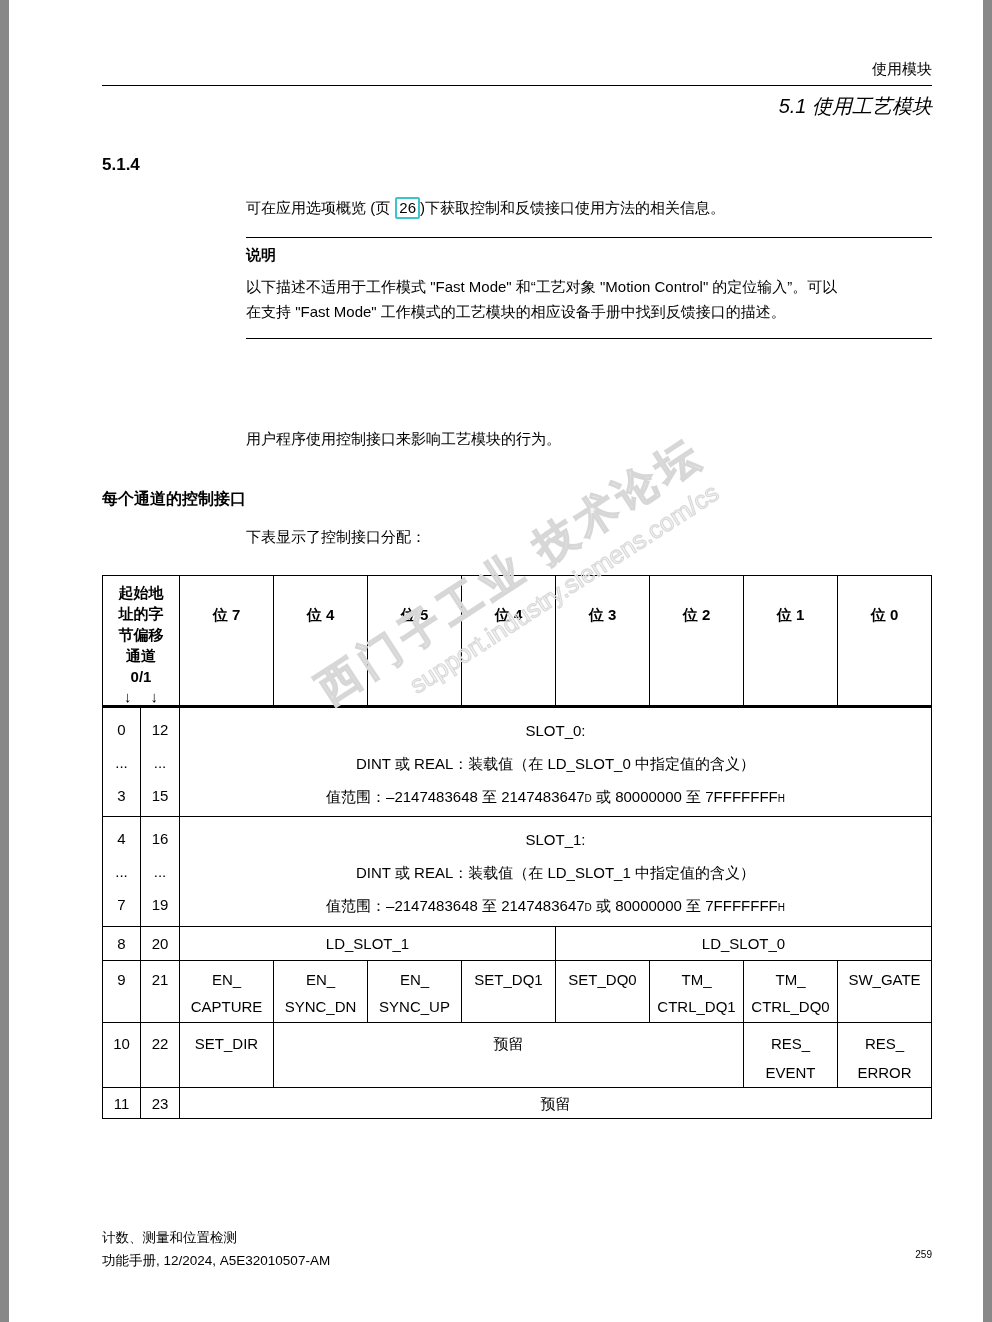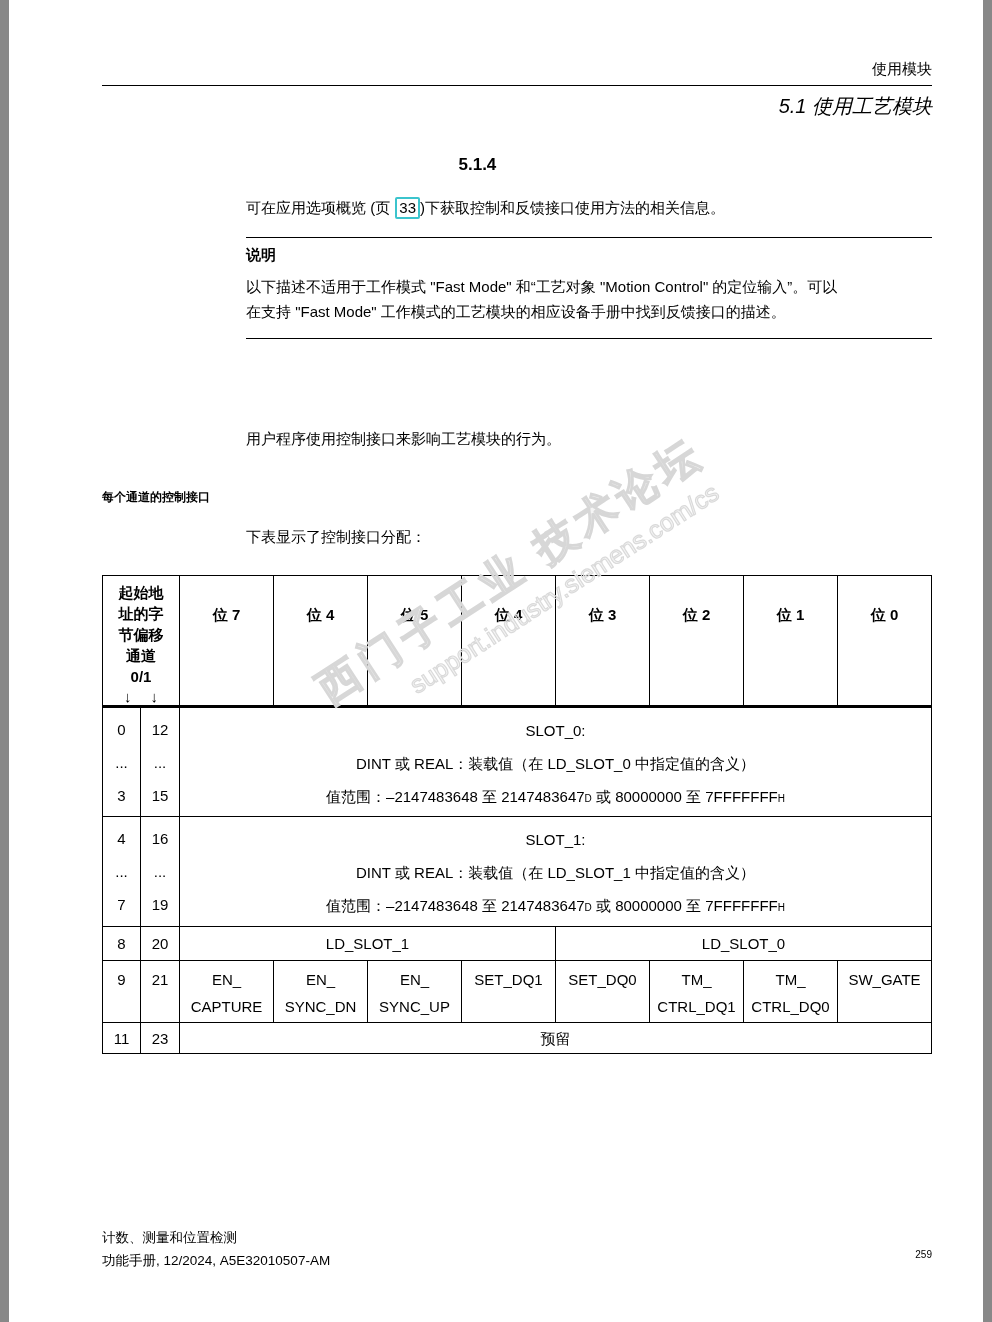--- a/index.html
+++ b/index.html
@@ -23,30 +23,30 @@
     position: absolute; left: 93px; top: 85px; width: 830px;
     border-top: 1px solid #000;
   }
   .hdr-section {
     position: absolute; left: 93px; top: 93px; width: 830px;
     text-align: right; font-size: 20px; font-style: italic;
   }
   
   .h2 {
     position: absolute; left: 93px; width: 830px;
-    display: flex; font-size: 17px; font-weight: 700; justify-content: center;
+    display: flex; font-size: 17px; font-weight: 700;
   }
   .h2 .num { width: 117px; flex: 0 0 117px; }
   .para {
     position: absolute; left: 237px; width: 686px;
     font-size: 15px; line-height: 22px;
   }
   .h3 {
     position: absolute; left: 93px; width: 830px;
-    font-size: 12px; font-weight: 700;
+    font-size: 16px; font-weight: 700;
   }
   .link-box {
     display: inline-block;
     border: 2px solid #3bc4cd;
     border-radius: 2px;
     padding: 0 2px;
     margin: 0 0 0 1px;
     line-height: 18px;
   }
   
@@ -120,21 +120,21 @@
 <div class="page">
 
   <div class="hdr-chapter">使用模块</div>
   <div class="hdr-rule"></div>
   <div class="hdr-section">5.1 使用工艺模块</div>
 
   <div class="h2" style="top:155px">
     <span class="num">5.1.4</span>
   </div>
   <div class="para" style="top:197px">
-    <span>可在应用选项概览 (页 </span><span class="link-box">33</span><span>)下获取控制和反馈接口使用方法的相关信息。</span>
+    <span>可在应用选项概览 (页 </span><span class="link-box">26</span><span>)下获取控制和反馈接口使用方法的相关信息。</span>
   </div>
 
   <div class="note">
     <div class="note-label">说明</div>
     <div class="note-body">以下描述不适用于工作模式 "Fast Mode" 和“工艺对象 "Motion Control" 的定位输入”。可以
 在支持 "Fast Mode" 工作模式的工艺模块的相应设备手册中找到反馈接口的描述。</div>
   </div>
 
   <div class="para" style="top:428px">用户程序使用控制接口来影响工艺模块的行为。</div>
 
@@ -227,20 +227,30 @@
           <td class="pre">EN_
 SYNC_UP</td>
           <td class="pre">SET_DQ1</td>
           <td class="pre">SET_DQ0</td>
           <td class="pre">TM_
 CTRL_DQ1</td>
           <td class="pre">TM_
 CTRL_DQ0</td>
           <td class="pre">SW_GATE</td>
         </tr>
+        <tr class="dir-row">
+          <td>10</td>
+          <td>22</td>
+          <td>SET_DIR</td>
+          <td colspan="5">预留</td>
+          <td class="pre">RES_
+EVENT</td>
+          <td class="pre">RES_
+ERROR</td>
+        </tr>
         <tr class="rsv-row">
           <td>11</td>
           <td>23</td>
           <td colspan="8">预留</td>
         </tr>
       </tbody>
     </table>
   </div>
 
   <div class="ftr-line1">计数、测量和位置检测</div>

